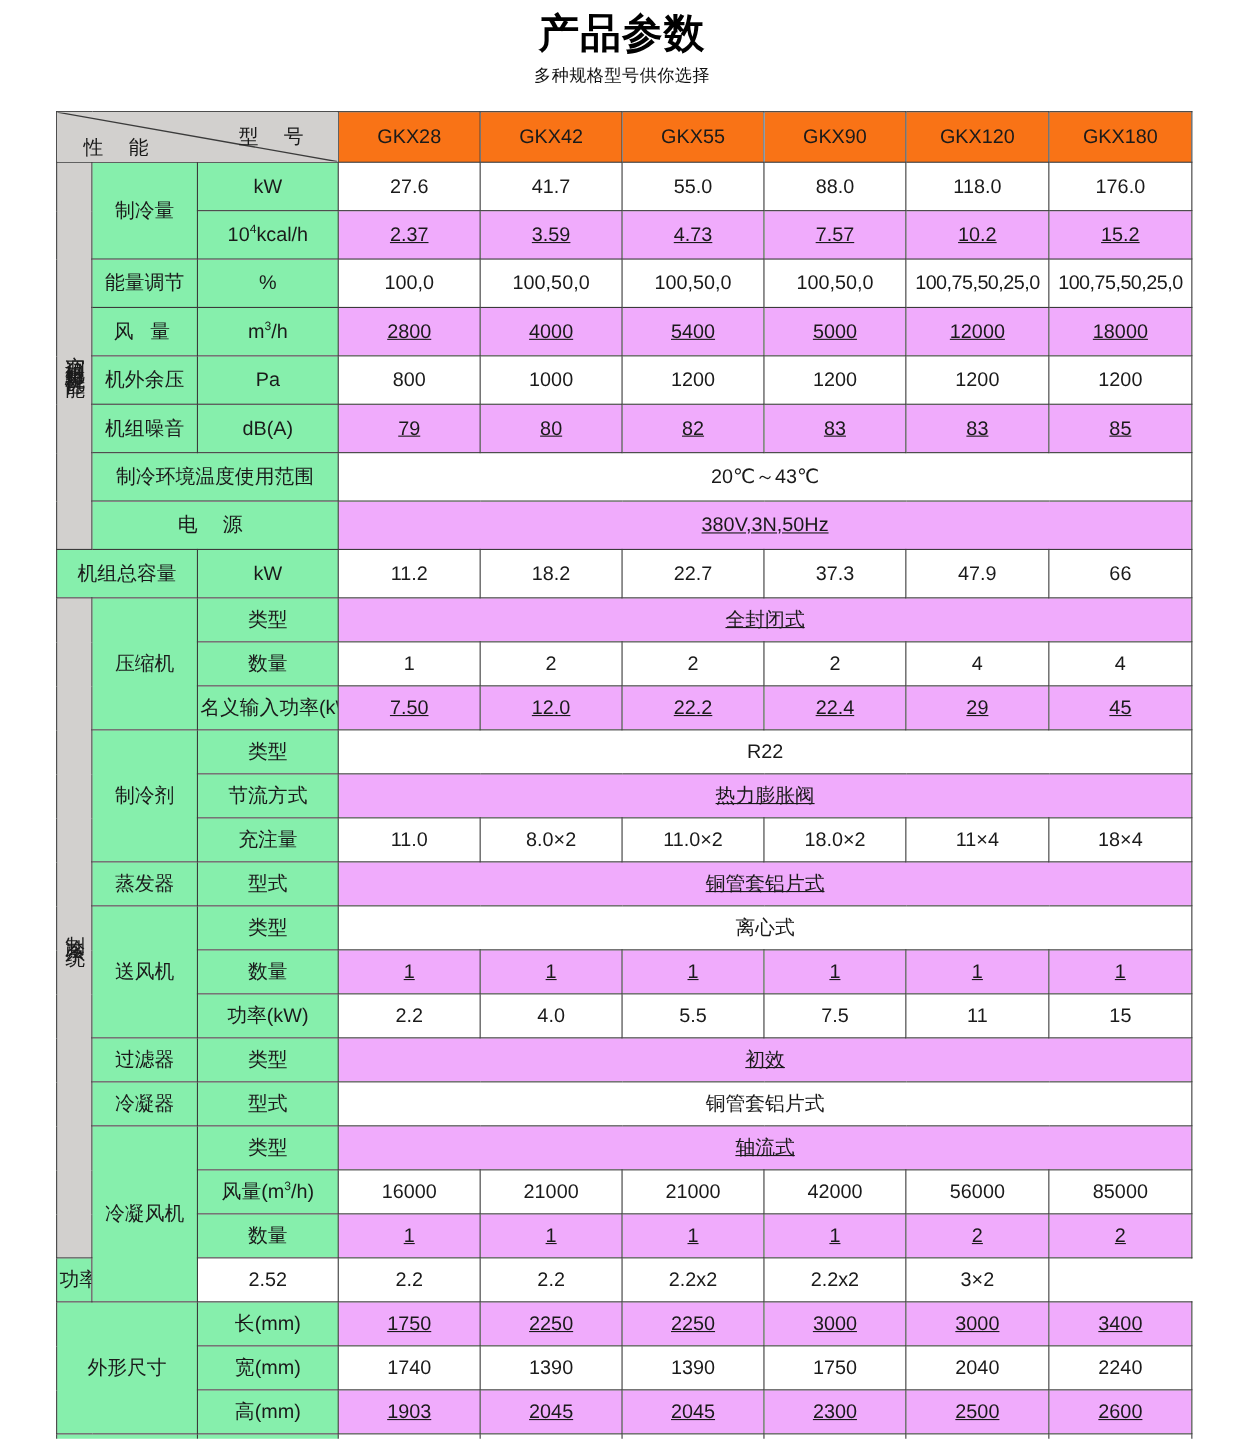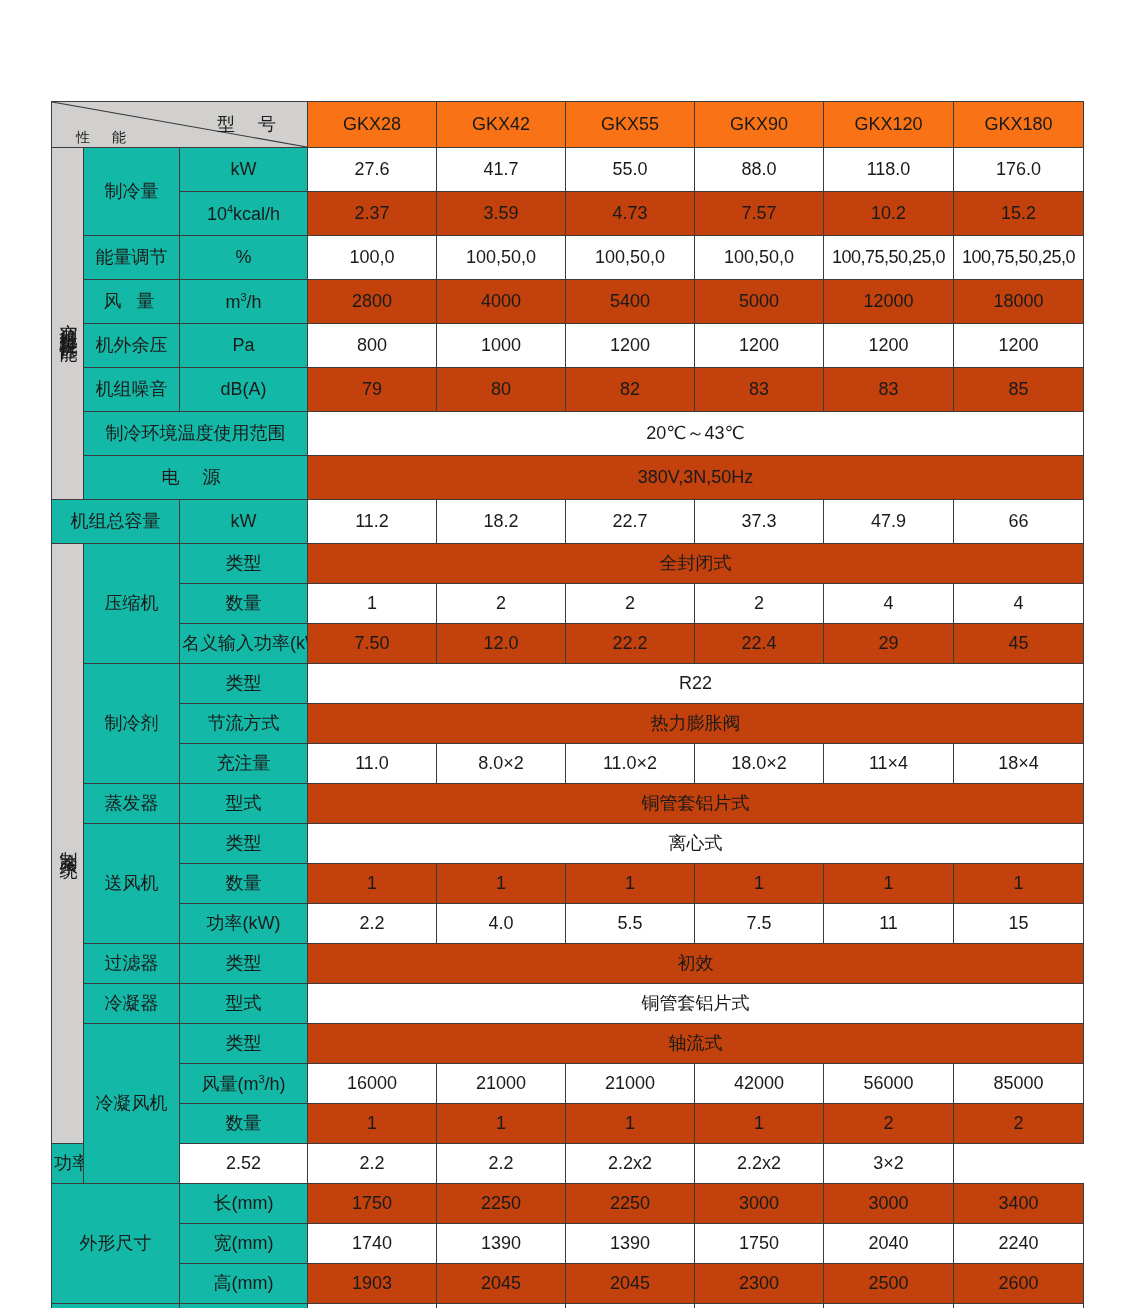--- a/index.html
+++ b/index.html
@@ -61,22 +61,22 @@
     text-align: center;
     vertical-align: middle;
     font-size: 18px;
     font-weight: normal;
     padding: 0 2px;
     line-height: 1.15;
     box-sizing: border-box;
     overflow: hidden;
     white-space: nowrap;
   }
-  .c-gray   { background: #14b8a6; }
-  .c-blue   { background: #c2410c; }
+  .c-gray   { background: #86efac; }
+  .c-blue   { background: #f0abfc; text-decoration: underline; }
   .c-white  { background: #ffffff; }
 
   
   .vcat {
     width: 32px;
     background: #d2d0ce;
     font-size: 18px;
     letter-spacing: 2px;
     padding: 0;
   }
@@ -98,21 +98,21 @@
   .diag .dg-svg {
     position: absolute;
     left: 0; top: 0;
     width: 100%;
     height: 100%;
   }
   .diag .perf {
     position: absolute;
     left: 24px;
     bottom: 2px;
-    font-size: 14px;
+    font-size: 18px;
     letter-spacing: 9px;
     text-align: center;
   }
   .diag .model {
     position: absolute;
     right: 22px;
     top: 12px;
     font-size: 18px;
     letter-spacing: 9px;
   }
@@ -129,20 +129,24 @@
   .small-lbl { font-size: 16px; letter-spacing: 0px; }
   .spaced2 { letter-spacing: 9px; }
   .spaced1 { letter-spacing: 5px; }
   .narrow  { font-size: 15.5px; letter-spacing: -0.5px; }
 </style>
 </head>
 <body>
 
 <div class="page">
 
+  <div class="heading">
+    <h1>产品参数</h1>
+    <div class="subtitle">多种规格型号供你选择</div>
+  </div>
 
   <div class="table-wrap">
     <table class="spec">
       <colgroup>
         <col style="width:32px">
         <col style="width:96px">
         <col style="width:128px">
         <col style="width:129px">
         <col style="width:129px">
         <col style="width:129px">

